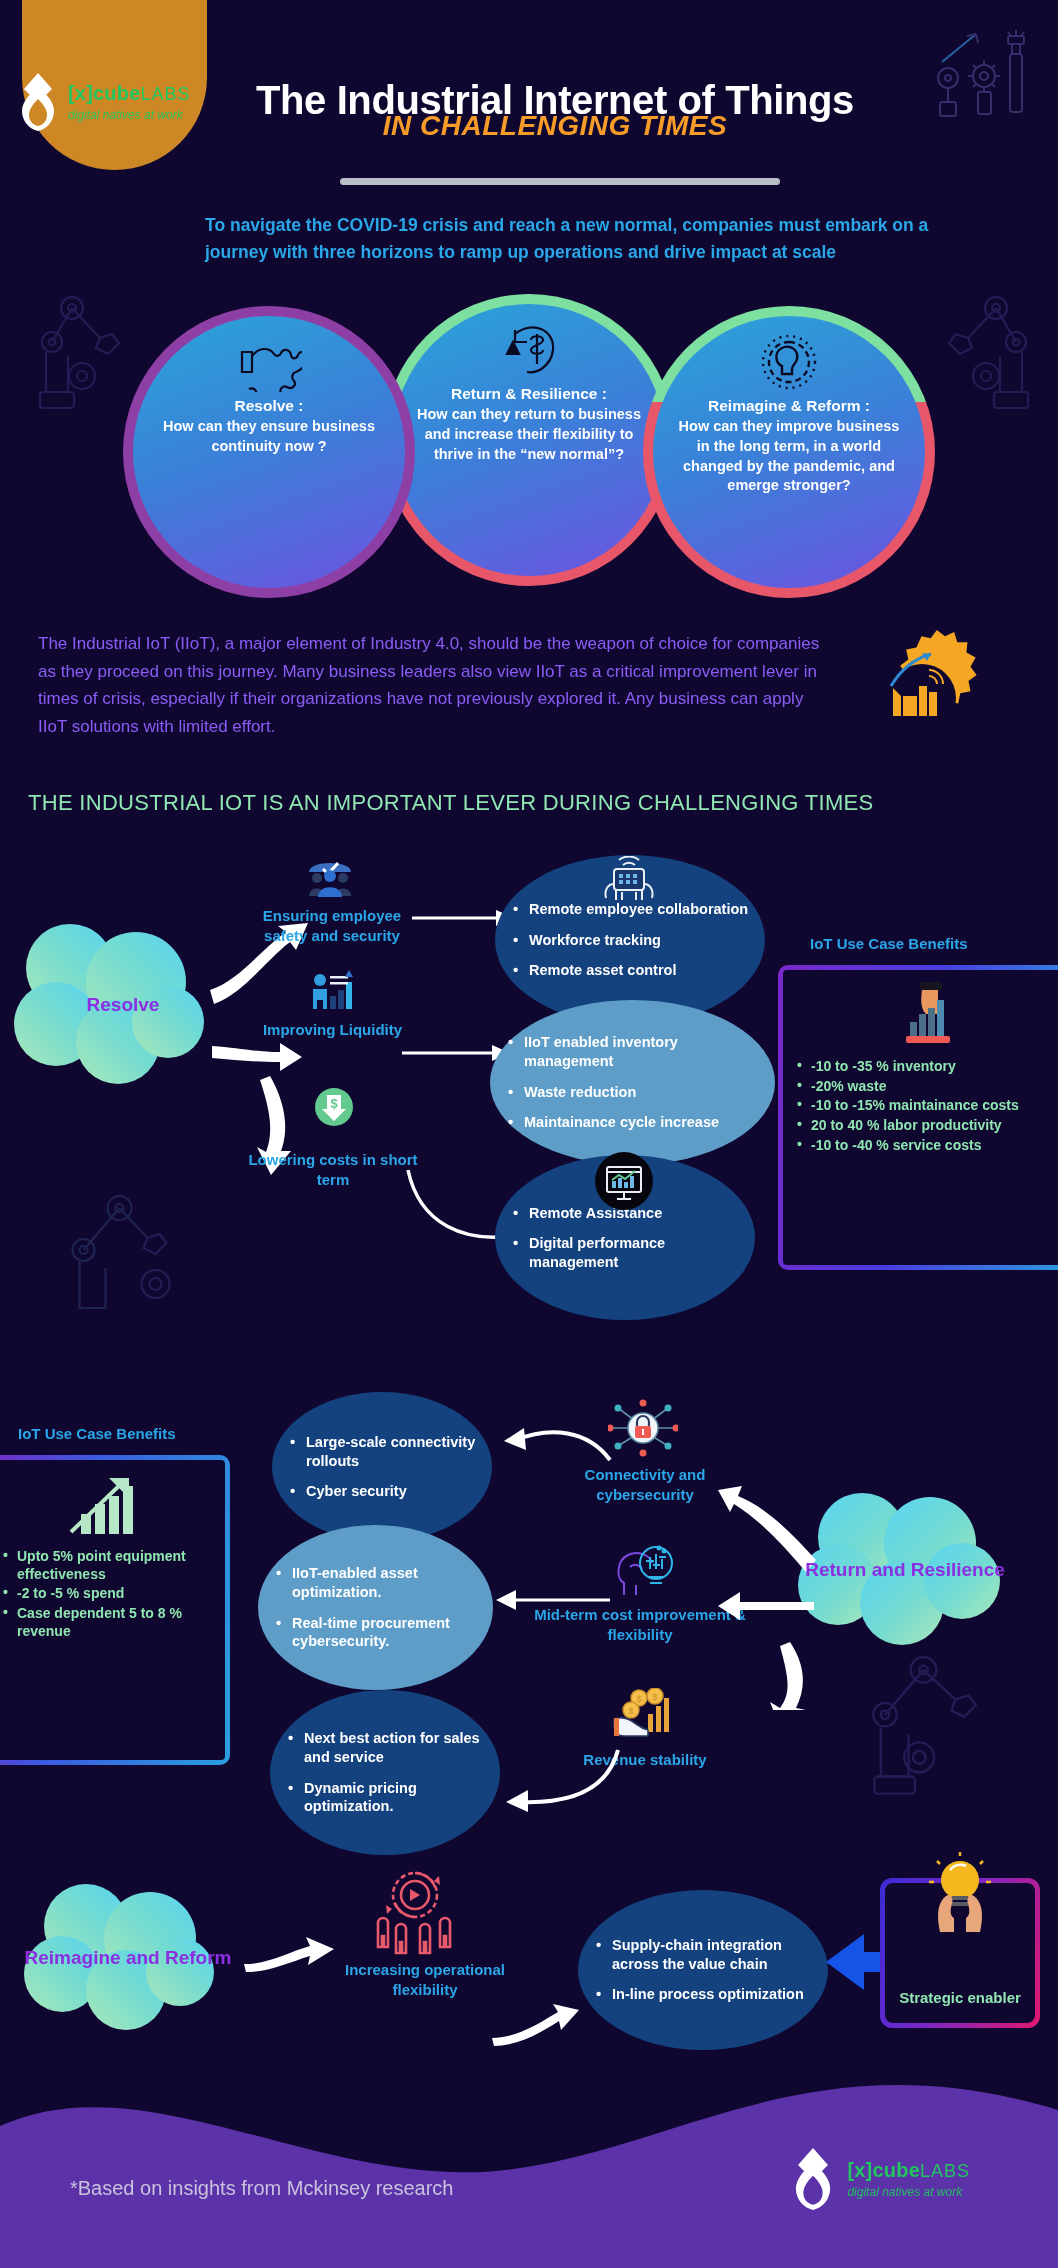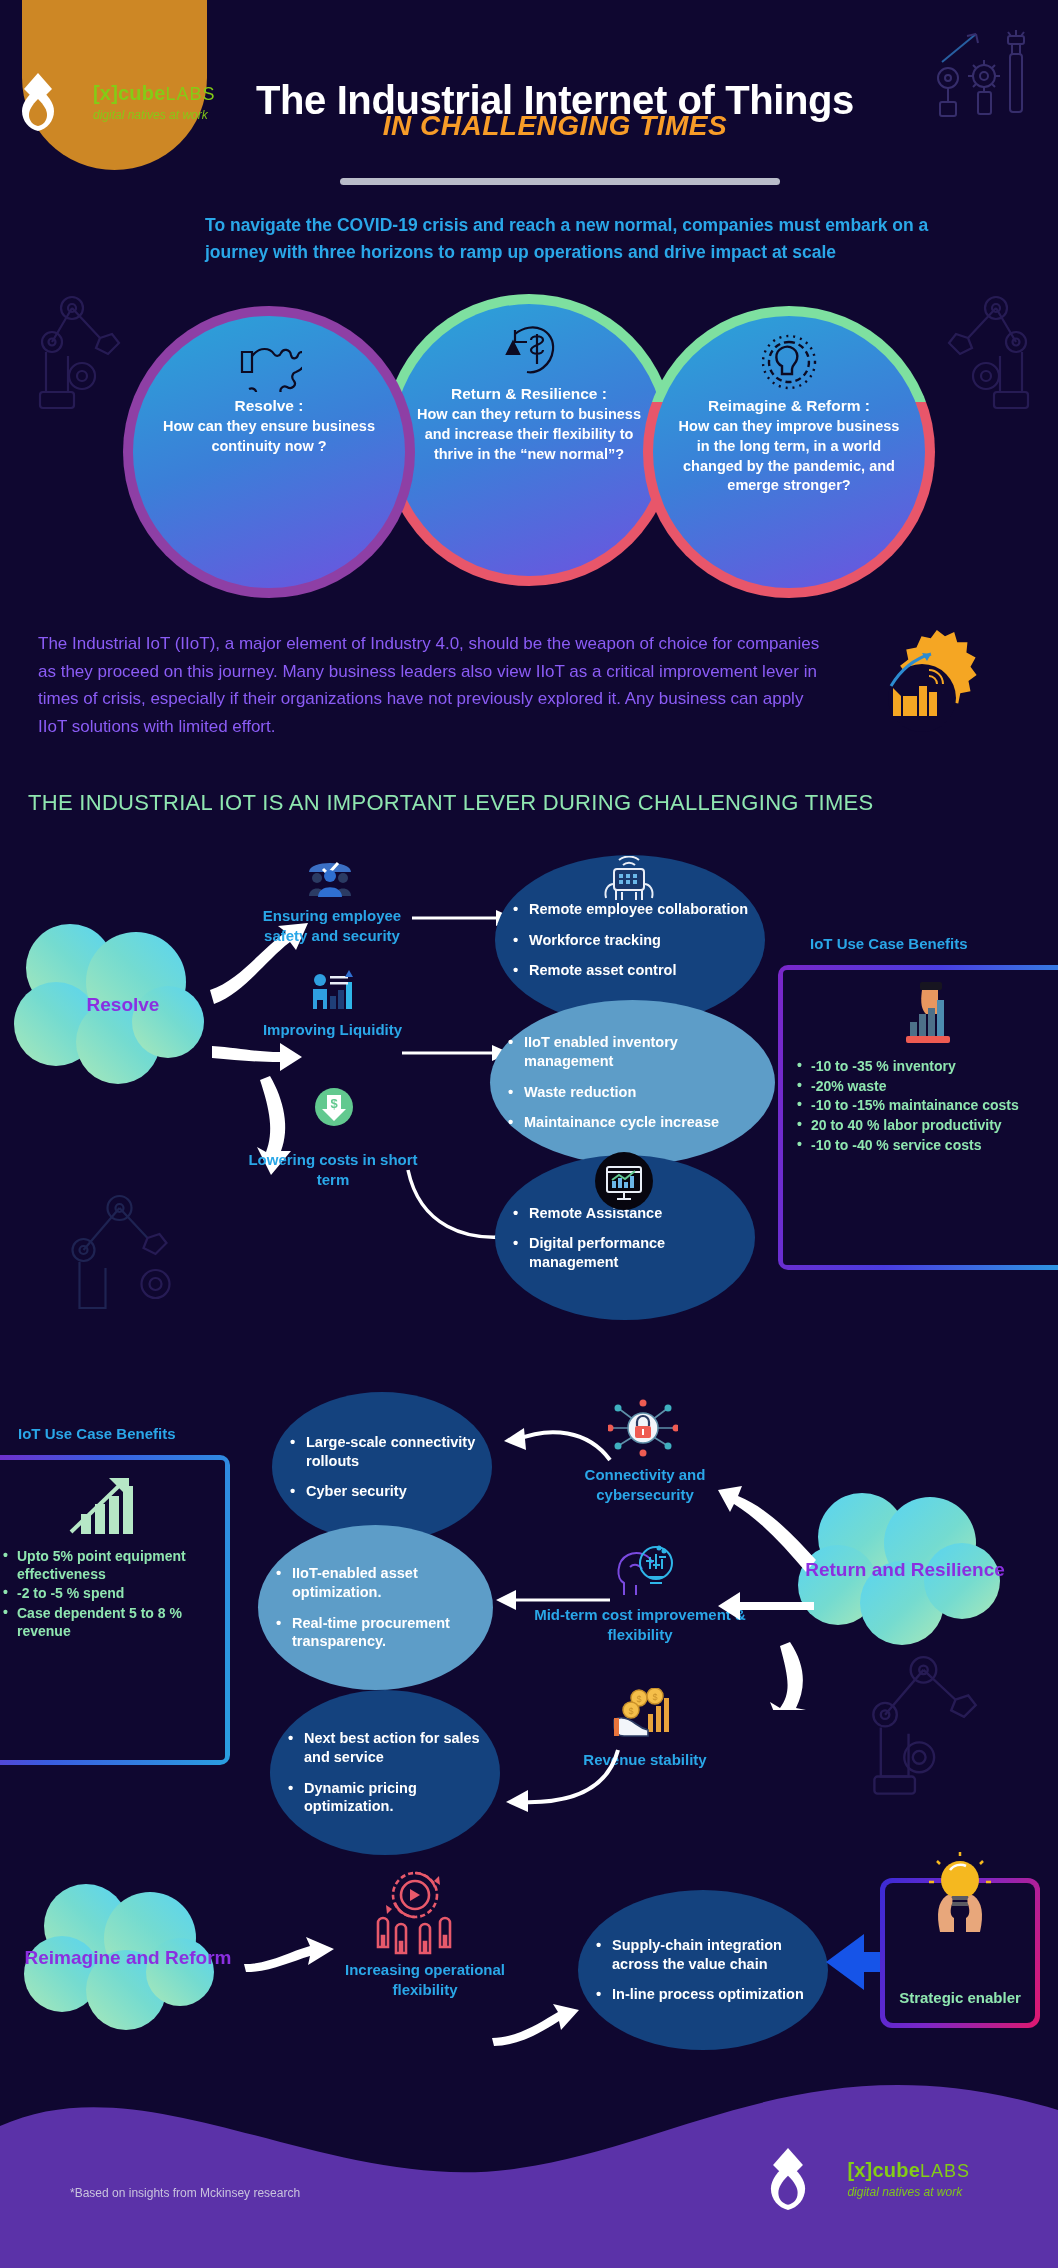--- a/index.html
+++ b/index.html
@@ -13,21 +13,21 @@
 
   
   .hdr { position:absolute; left:0; top:0; width:1058px; height:200px; }
   .logo-shape {
     position:absolute; left:22px; top:-30px; width:185px; height:200px;
     background:#cd8725; border-radius:0 0 95px 95px;
   }
   .logo-inner { position:absolute; left:0; top:42px; width:185px; height:120px;
     display:flex; align-items:center; gap:6px; padding-left:14px; }
   .logo-diamond { width:48px; height:58px; position:relative; flex:0 0 auto; }
-  .logo-wordmark { color:#84cc16; line-height:1;margin-left:25px; }
+  .logo-wordmark { color:#22c55e; line-height:1; }
   .logo-w1 { font-size:20px; font-weight:700; letter-spacing:.2px; white-space:nowrap;}
   .logo-w1 .labs { font-weight:400; font-size:18px; letter-spacing:1px;}
   .logo-w2 { font-size:12px; margin-top:6px; font-style:italic; opacity:.95; white-space:nowrap;}
 
   .title-main {
     position:absolute; left:245px; top:38px; width:620px; text-align:center;
     color:#ffffff; font-size:40px; font-weight:700; letter-spacing:-0.4px;margin-top:40px;
   }
   .title-sub {
     position:absolute; left:245px; top:110px; width:620px; text-align:center;
@@ -130,21 +130,21 @@
   .strat-inner {
     width:100%; height:100%; background:#0f0730; border-radius:8px;
     display:flex; flex-direction:column; align-items:center; justify-content:flex-end;
     padding-bottom:16px;
   }
   .strat-label { color:#8fe6b0; font-size:15px; font-weight:700; text-align:center; line-height:1.3; }
 
   
   .footer-wave { position:absolute; left:0; bottom:0; width:1058px; height:220px; }
   .footer-note {
-    position:absolute; left:70px; bottom:68px; color:#c9c3de; font-size:12px;
+    position:absolute; left:70px; bottom:68px; color:#c9c3de; font-size:20px;
   }
   .footer-logo { position:absolute; right:88px; bottom:58px; display:flex; align-items:center; gap:8px; }
   .deco { position:absolute; opacity:.55; }
 </style>
 </head>
 <body>
 
 <div class="stage">
 
   <div class="hdr">
@@ -477,21 +477,21 @@
 
   <div class="bubble b-dark" style="left:272px;top:1392px;width:220px;height:150px;">
     <ul>
       <li>Large-scale connectivity rollouts</li>
       <li>Cyber security</li>
     </ul>
   </div>
   <div class="bubble b-mid" style="left:258px;top:1525px;width:235px;height:165px;">
     <ul>
       <li>IIoT-enabled asset optimization.</li>
-      <li>Real-time procurement transparency.</li>
+      <li>Real-time procurement cybersecurity.</li>
     </ul>
   </div>
   <div class="bubble b-dark" style="left:270px;top:1690px;width:230px;height:165px;">
     <ul>
       <li>Next best action for sales and service</li>
       <li>Dynamic pricing optimization.</li>
     </ul>
   </div>
 
   <svg style="position:absolute;left:608px;top:1398px;" width="70" height="60" viewBox="0 0 70 60">

